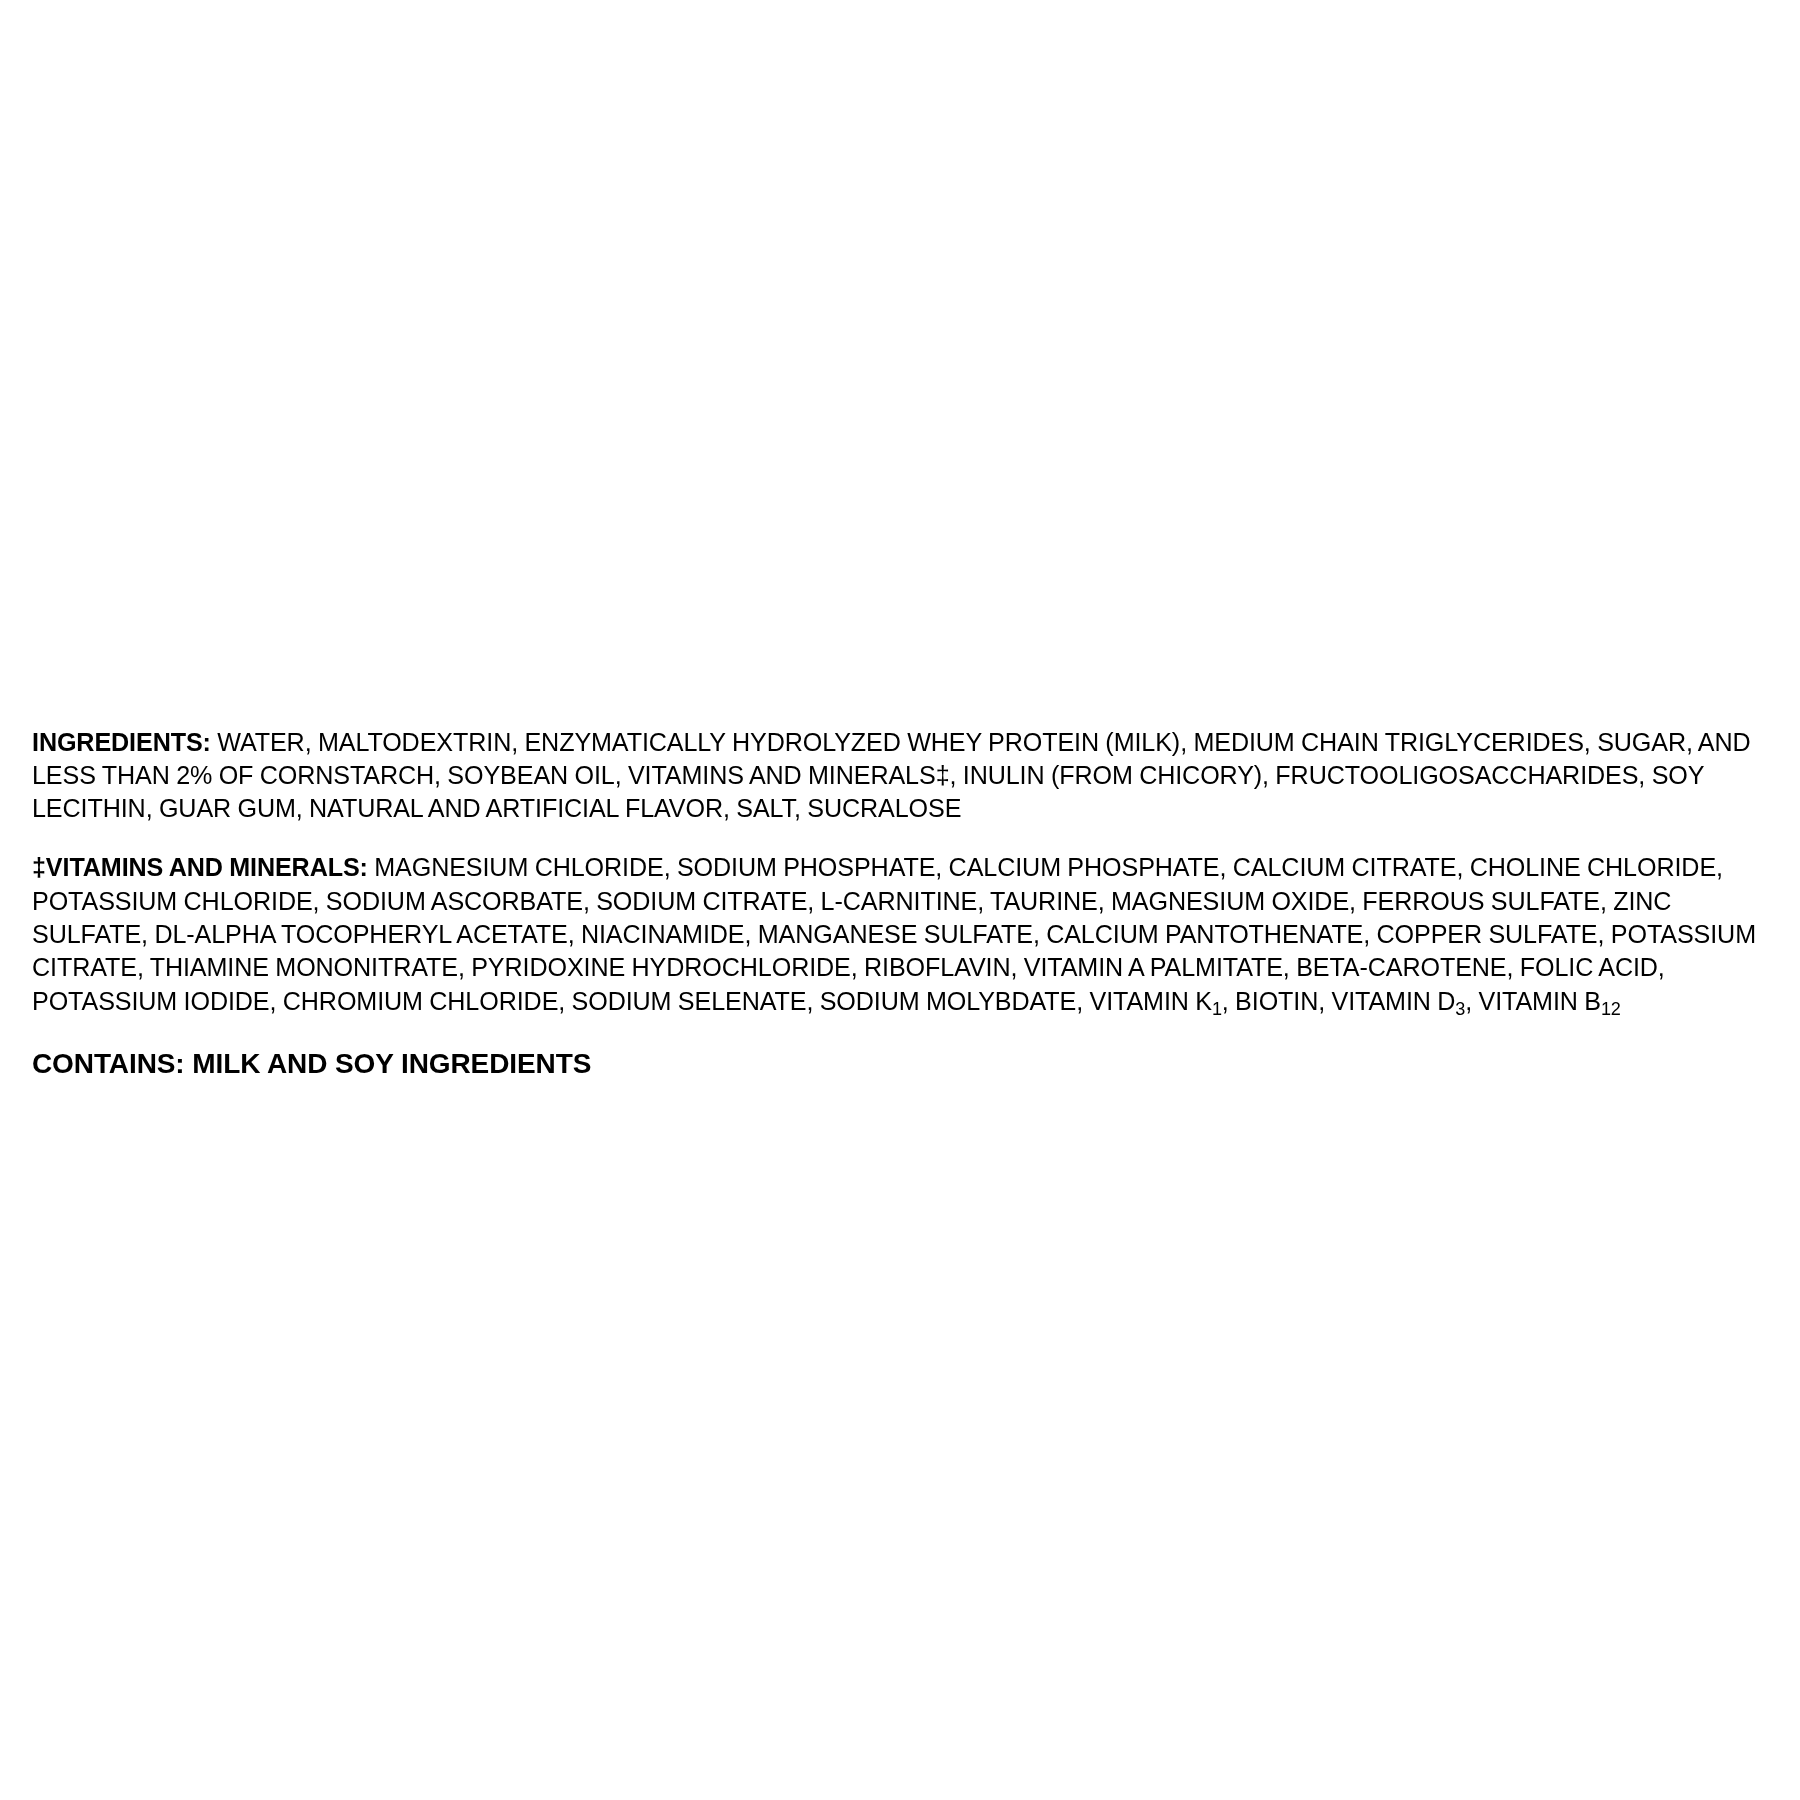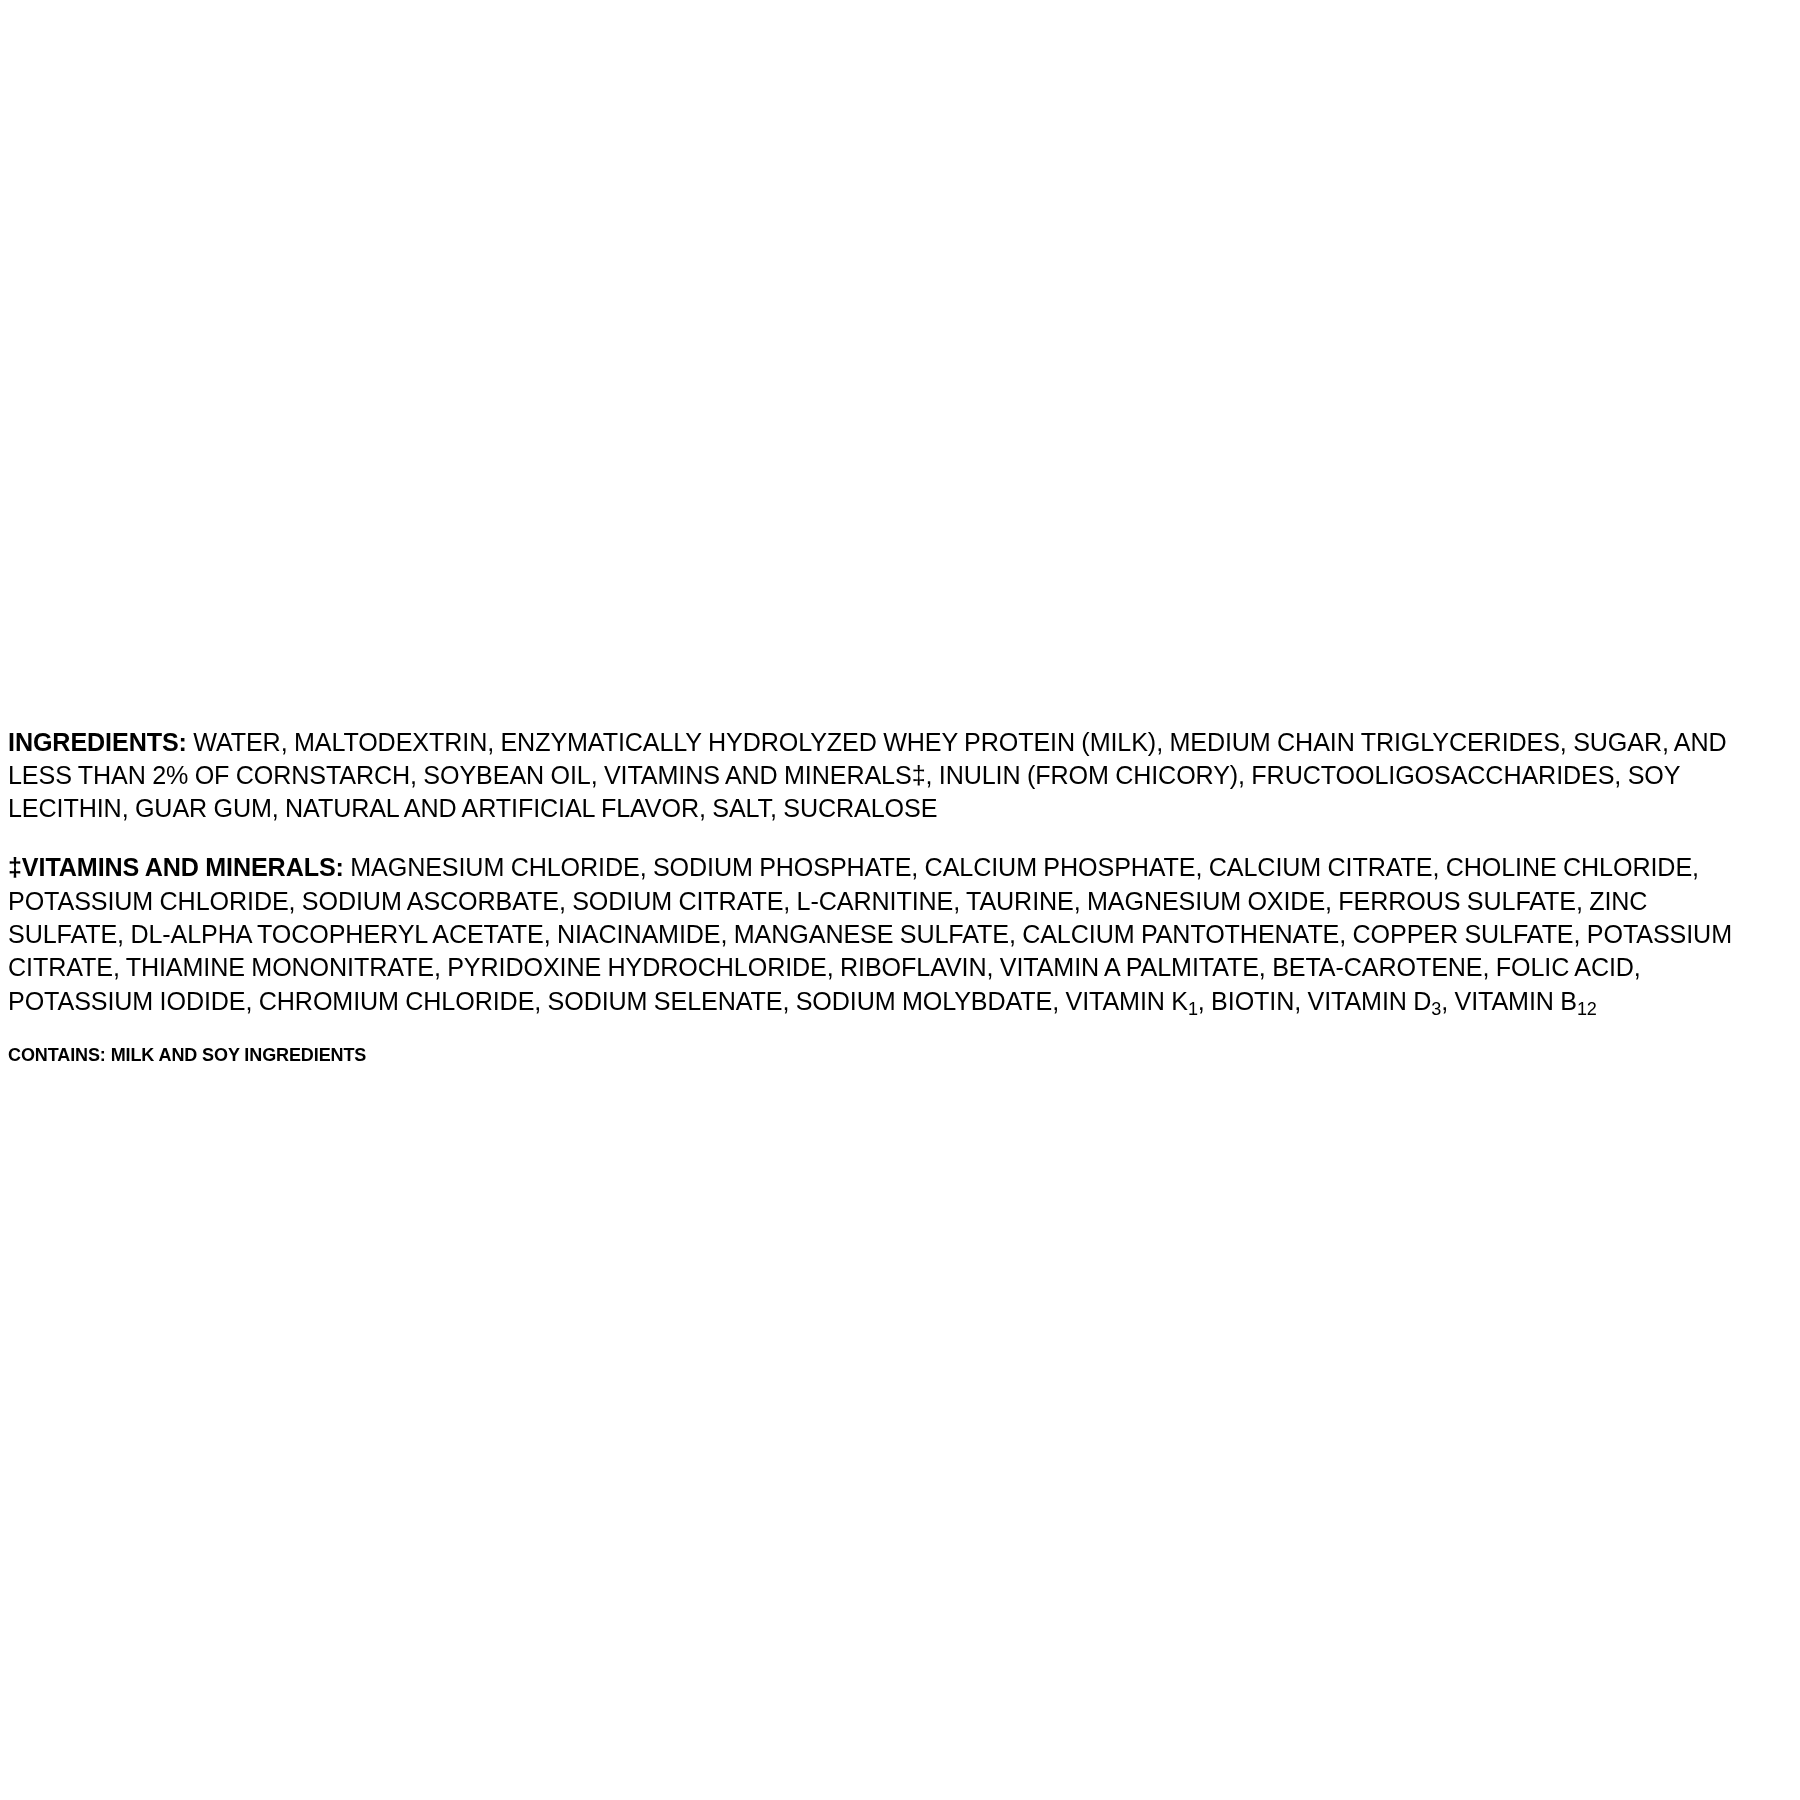--- a/index.html
+++ b/index.html
@@ -9,41 +9,41 @@
   }
   body {
     width: 1800px;
     height: 1800px;
     font-family: "Liberation Sans", sans-serif;
     color: #000000;
     -webkit-font-smoothing: antialiased;
   }
   #label-panel {
     position: absolute;
-    left: 8px;
+    left: 32px;
     top: 700px;
     width: 1768px;
   }
   .block {
     margin: 0 0 18px 0;
   }
   .para {
     font-size: 25.5px;
     line-height: 1.31;
     letter-spacing: -0.1px;
     text-align: left;
     word-spacing: -0.5px;
     transform: scaleX(0.985);
     transform-origin: left top;
   }
   .para .lead {
     font-weight: bold;
   }
   .contains {
-    font-size: 18px;
+    font-size: 28px;
     font-weight: bold;
     line-height: 1.31;
     letter-spacing: -0.1px;
   }
   sub {
     font-size: 0.72em;
     vertical-align: baseline;
     position: relative;
     bottom: -0.28em;
   }

